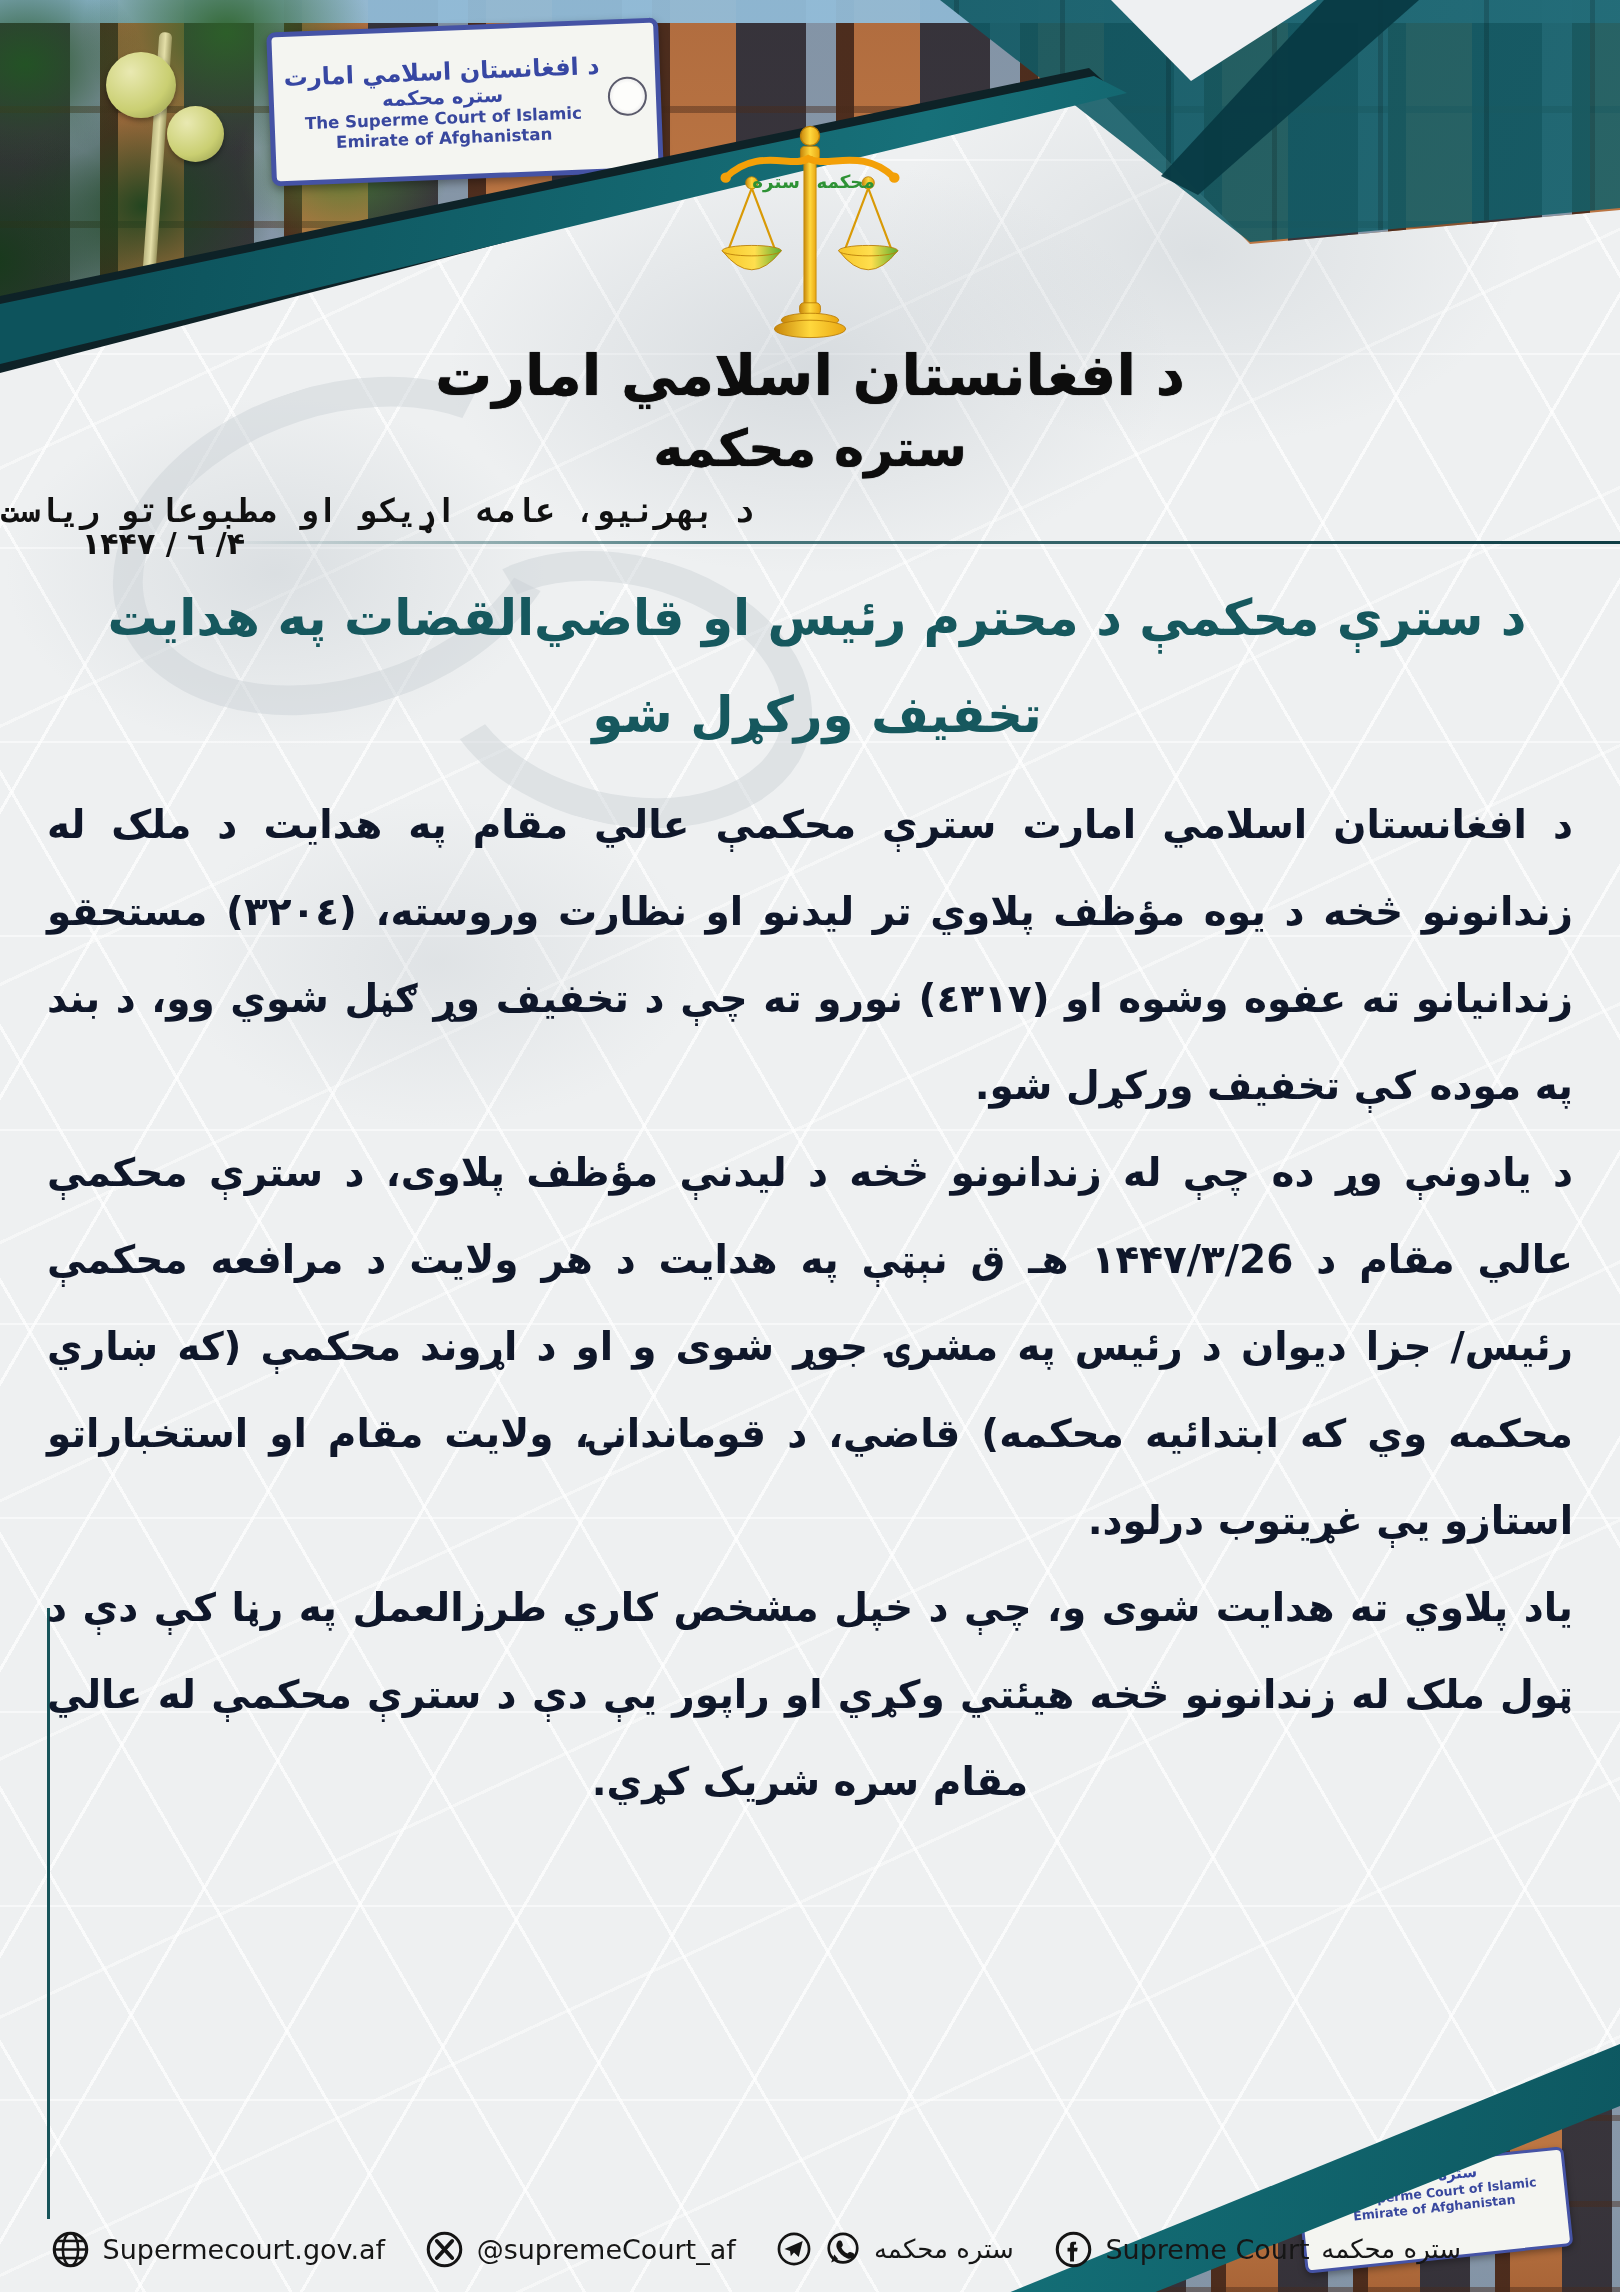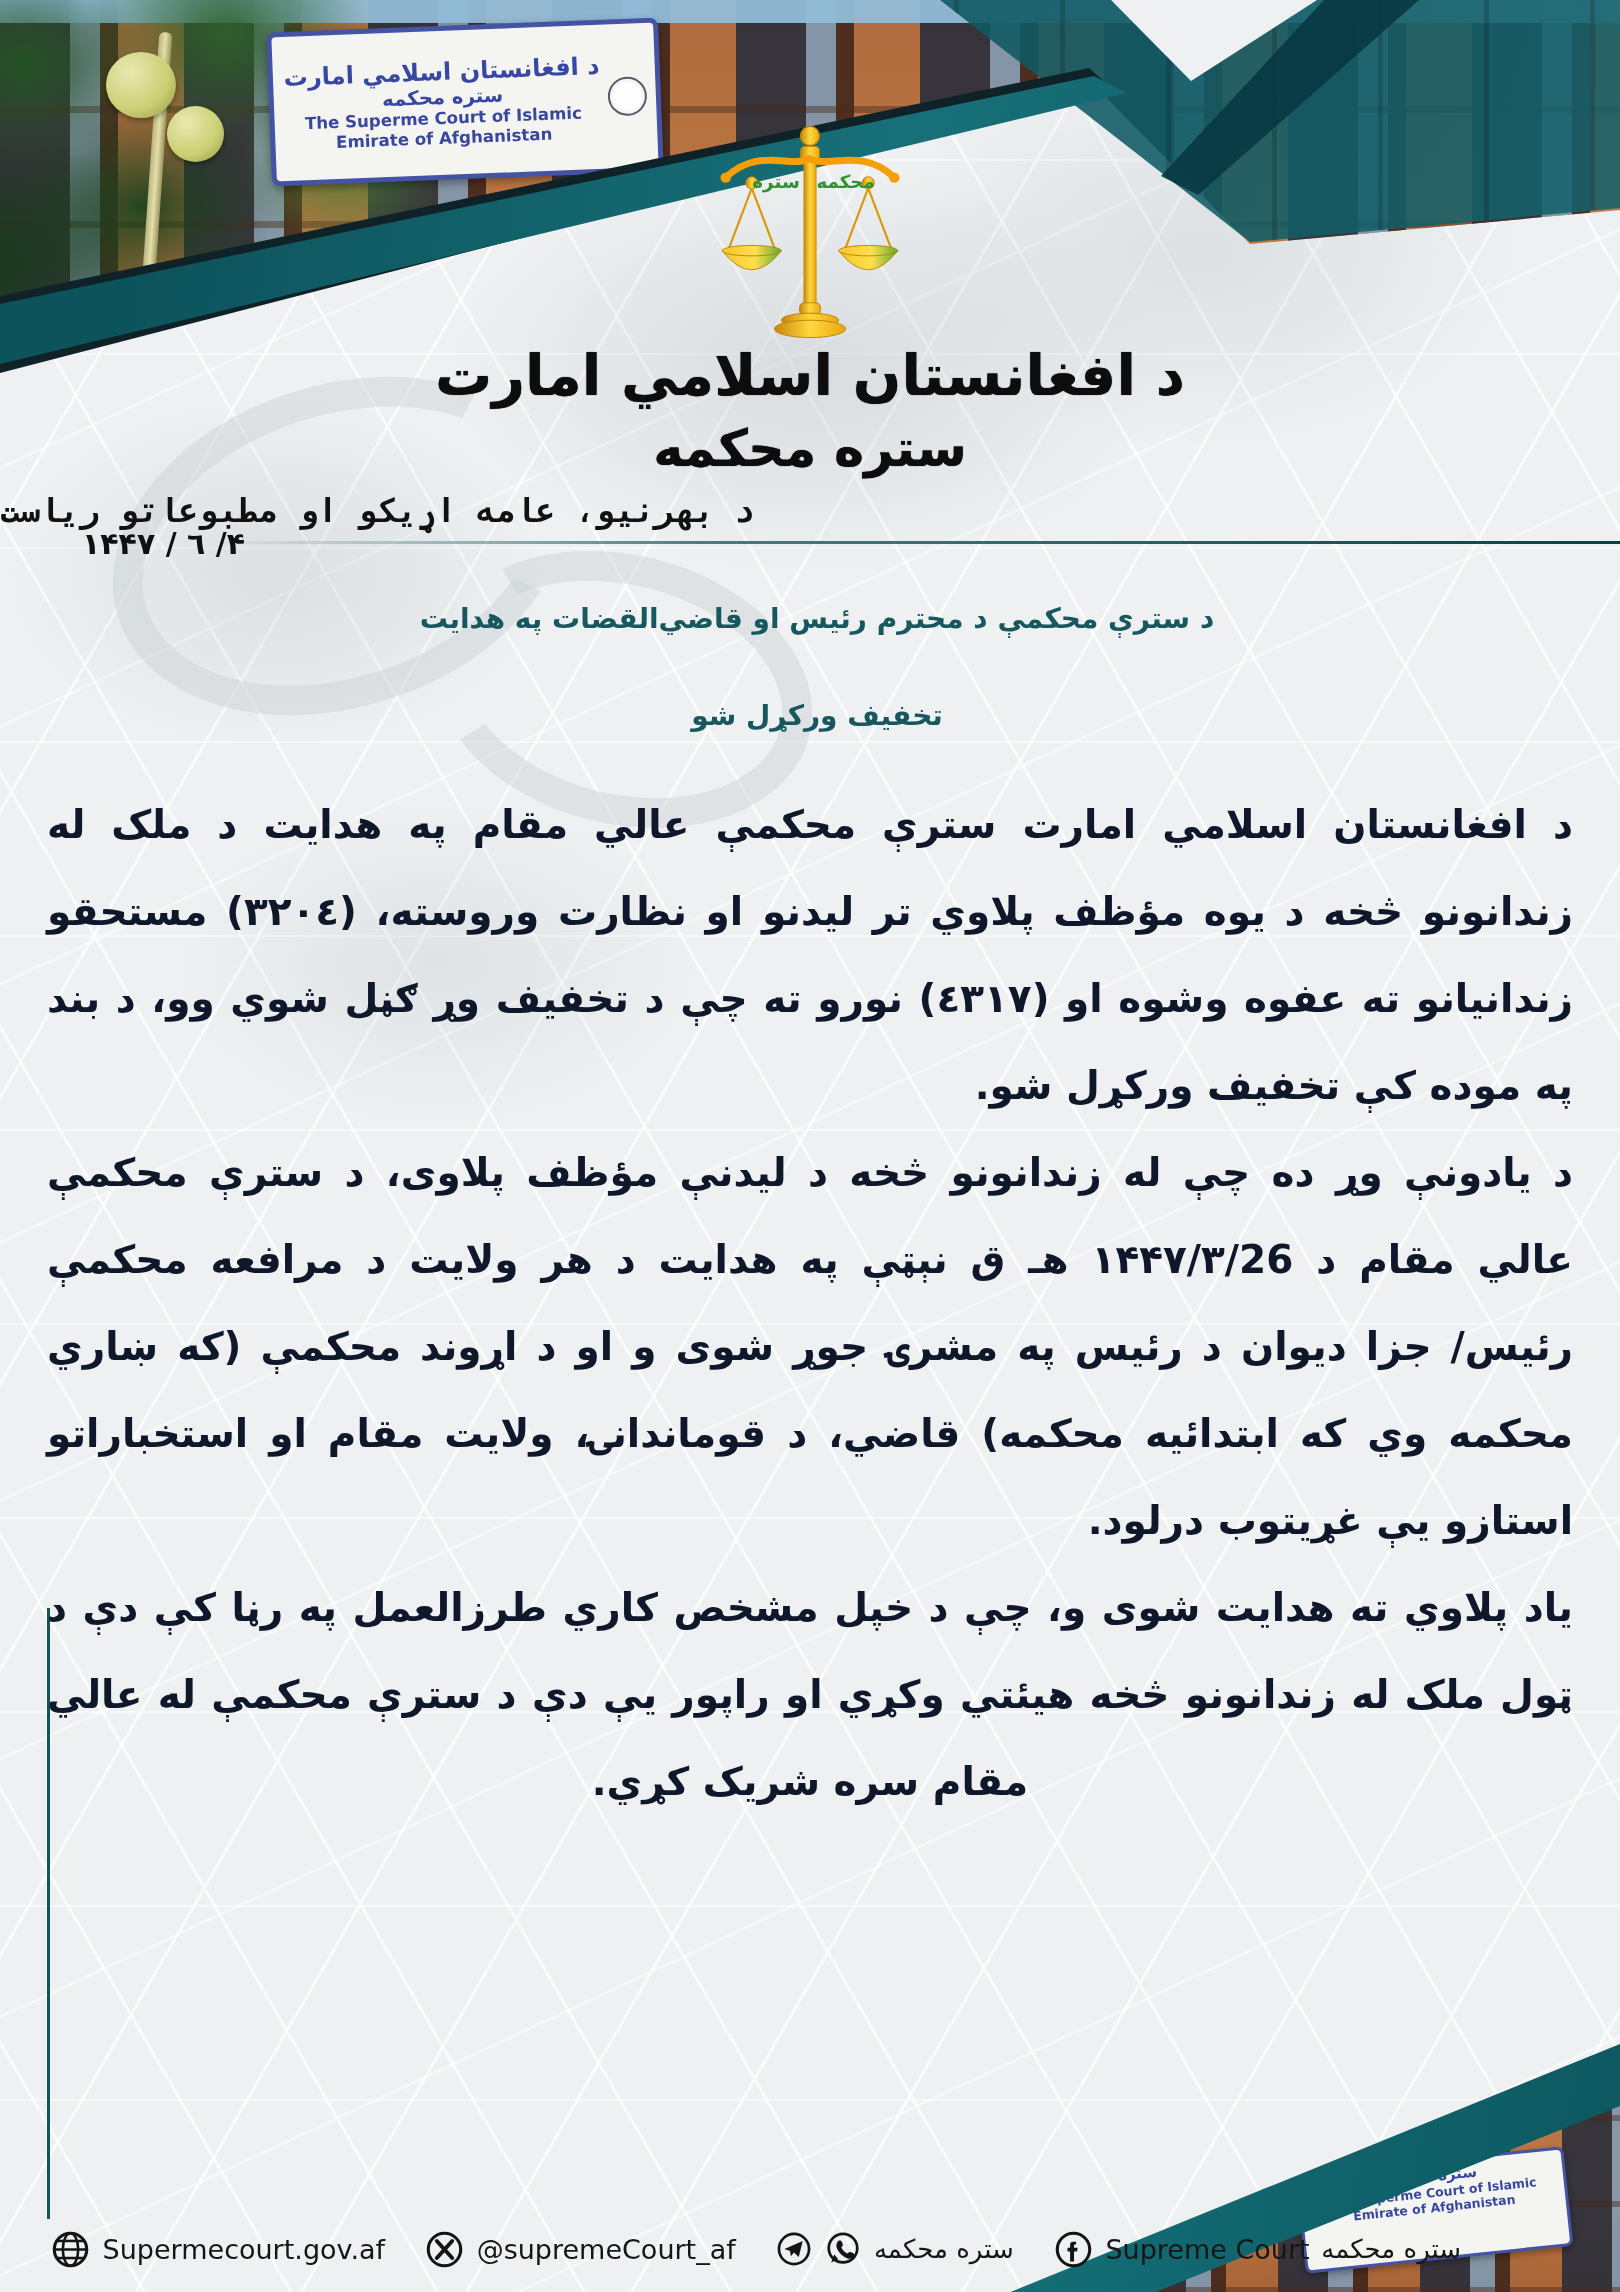--- a/index.html
+++ b/index.html
@@ -100,21 +100,21 @@
   
   .hdr-callig { position:absolute; left:0; right:0; top:342px; text-align:center; font-size:57px; font-weight:bold; color:#0d0d0d; z-index:2; letter-spacing:-0.9px; text-shadow:0 0 0.9px #0d0d0d; }
   .hdr-org    { position:absolute; left:0; right:0; top:419px; text-align:center; font-size:51px; font-weight:bold; color:#0d0d0d; z-index:2; text-shadow:0 0 0.9px #0d0d0d; }
   .hdr-dept   { position:absolute; left:0; right:0; top:491px; text-align:left; font-size:33px; font-weight:bold; color:#111; z-index:2;font-family:Liberation Mono, monospace; }
   .issue-date { position:absolute; left:82px; top:494px; font-size:30px; font-weight:bold; color:#101010; z-index:2; direction:ltr;margin-top:32px; }
   .hairline   { position:absolute; left:213px; right:0; top:541px; height:2.7px; z-index:2;
                 background:linear-gradient(90deg, rgba(22,84,90,0), rgba(22,84,90,.75) 35%, #0e3d44); }
 
   
   .headline { position:absolute; left:95px; right:81px; top:570px; z-index:2; text-align:center;
-              color:#16585e; font-size:28px; font-weight:bold; line-height:97px; direction:rtl; }
+              color:#16585e; font-size:50px; font-weight:bold; line-height:97px; direction:rtl; }
   .body-text { position:absolute; left:47px; right:47px; top:781px; z-index:2; direction:rtl;
                font-size:39px; font-weight:bold; line-height:87px; color:#0f172a; }
   .body-text p { text-align:justify; text-align-last:right; margin:0; }
   .body-text p.center-last { text-align-last:center; }
 
   .left-rule { position:absolute; left:47px; top:1608px; width:2.7px; height:611px; background:#17545a; z-index:1; }
 
   
   .footer { position:absolute; left:50px; top:2217px; height:64px; display:flex; align-items:center; gap:39px; z-index:3; }
   .f-item { display:flex; align-items:center; gap:11.6px; }

